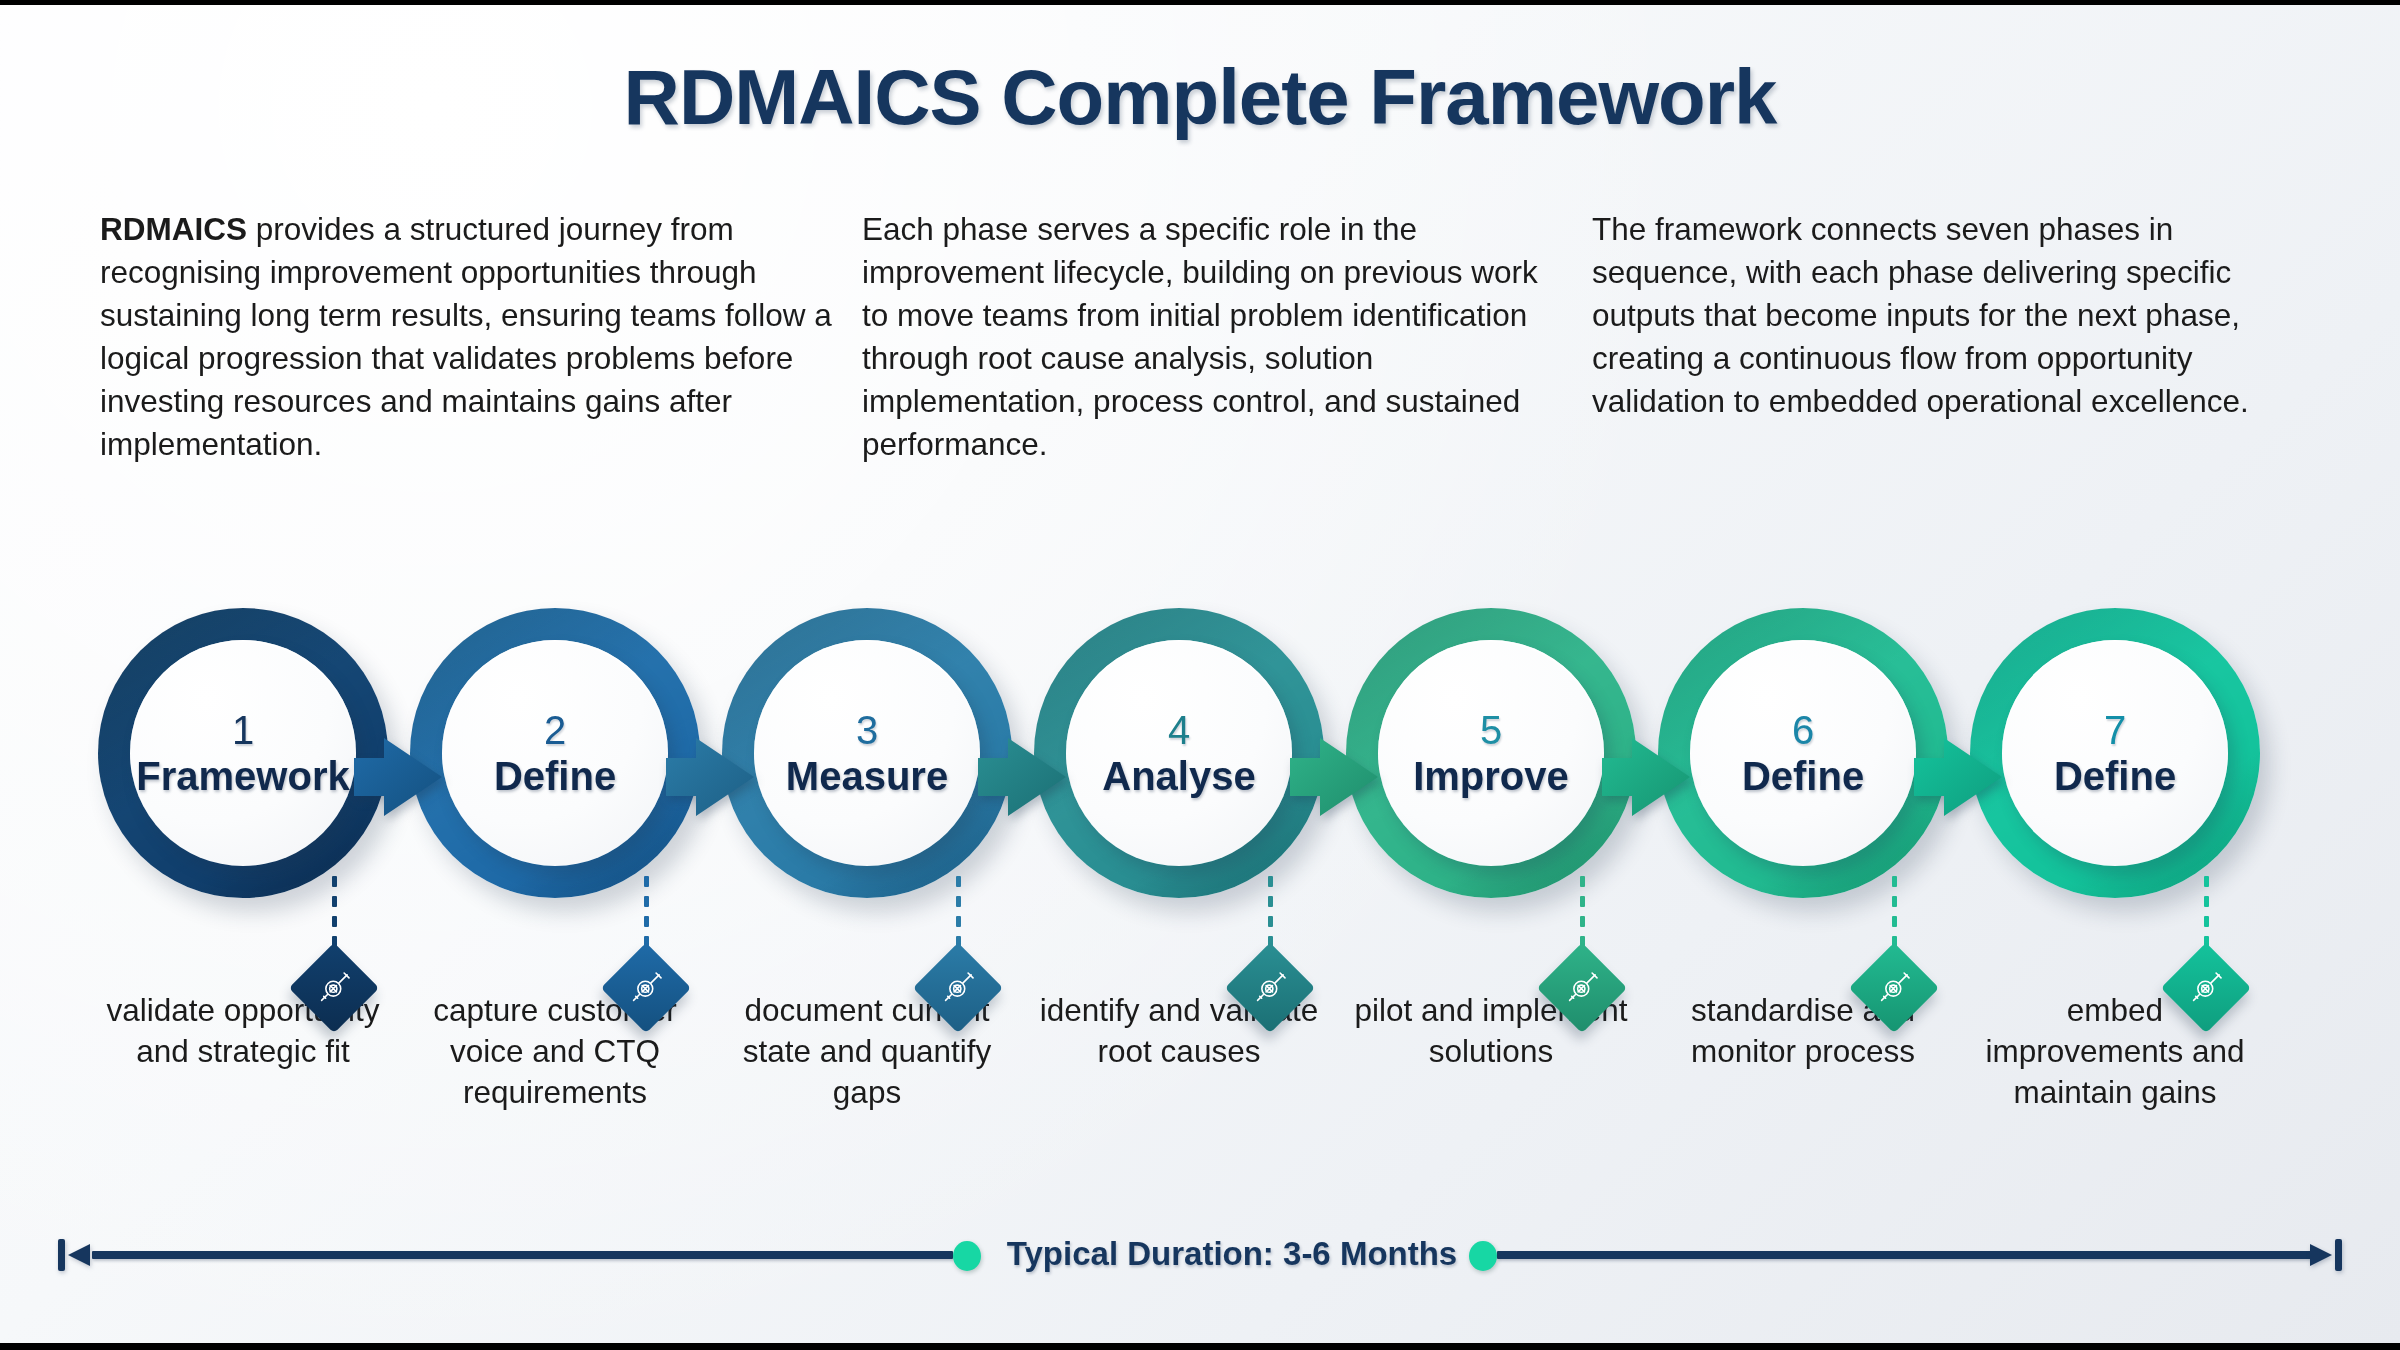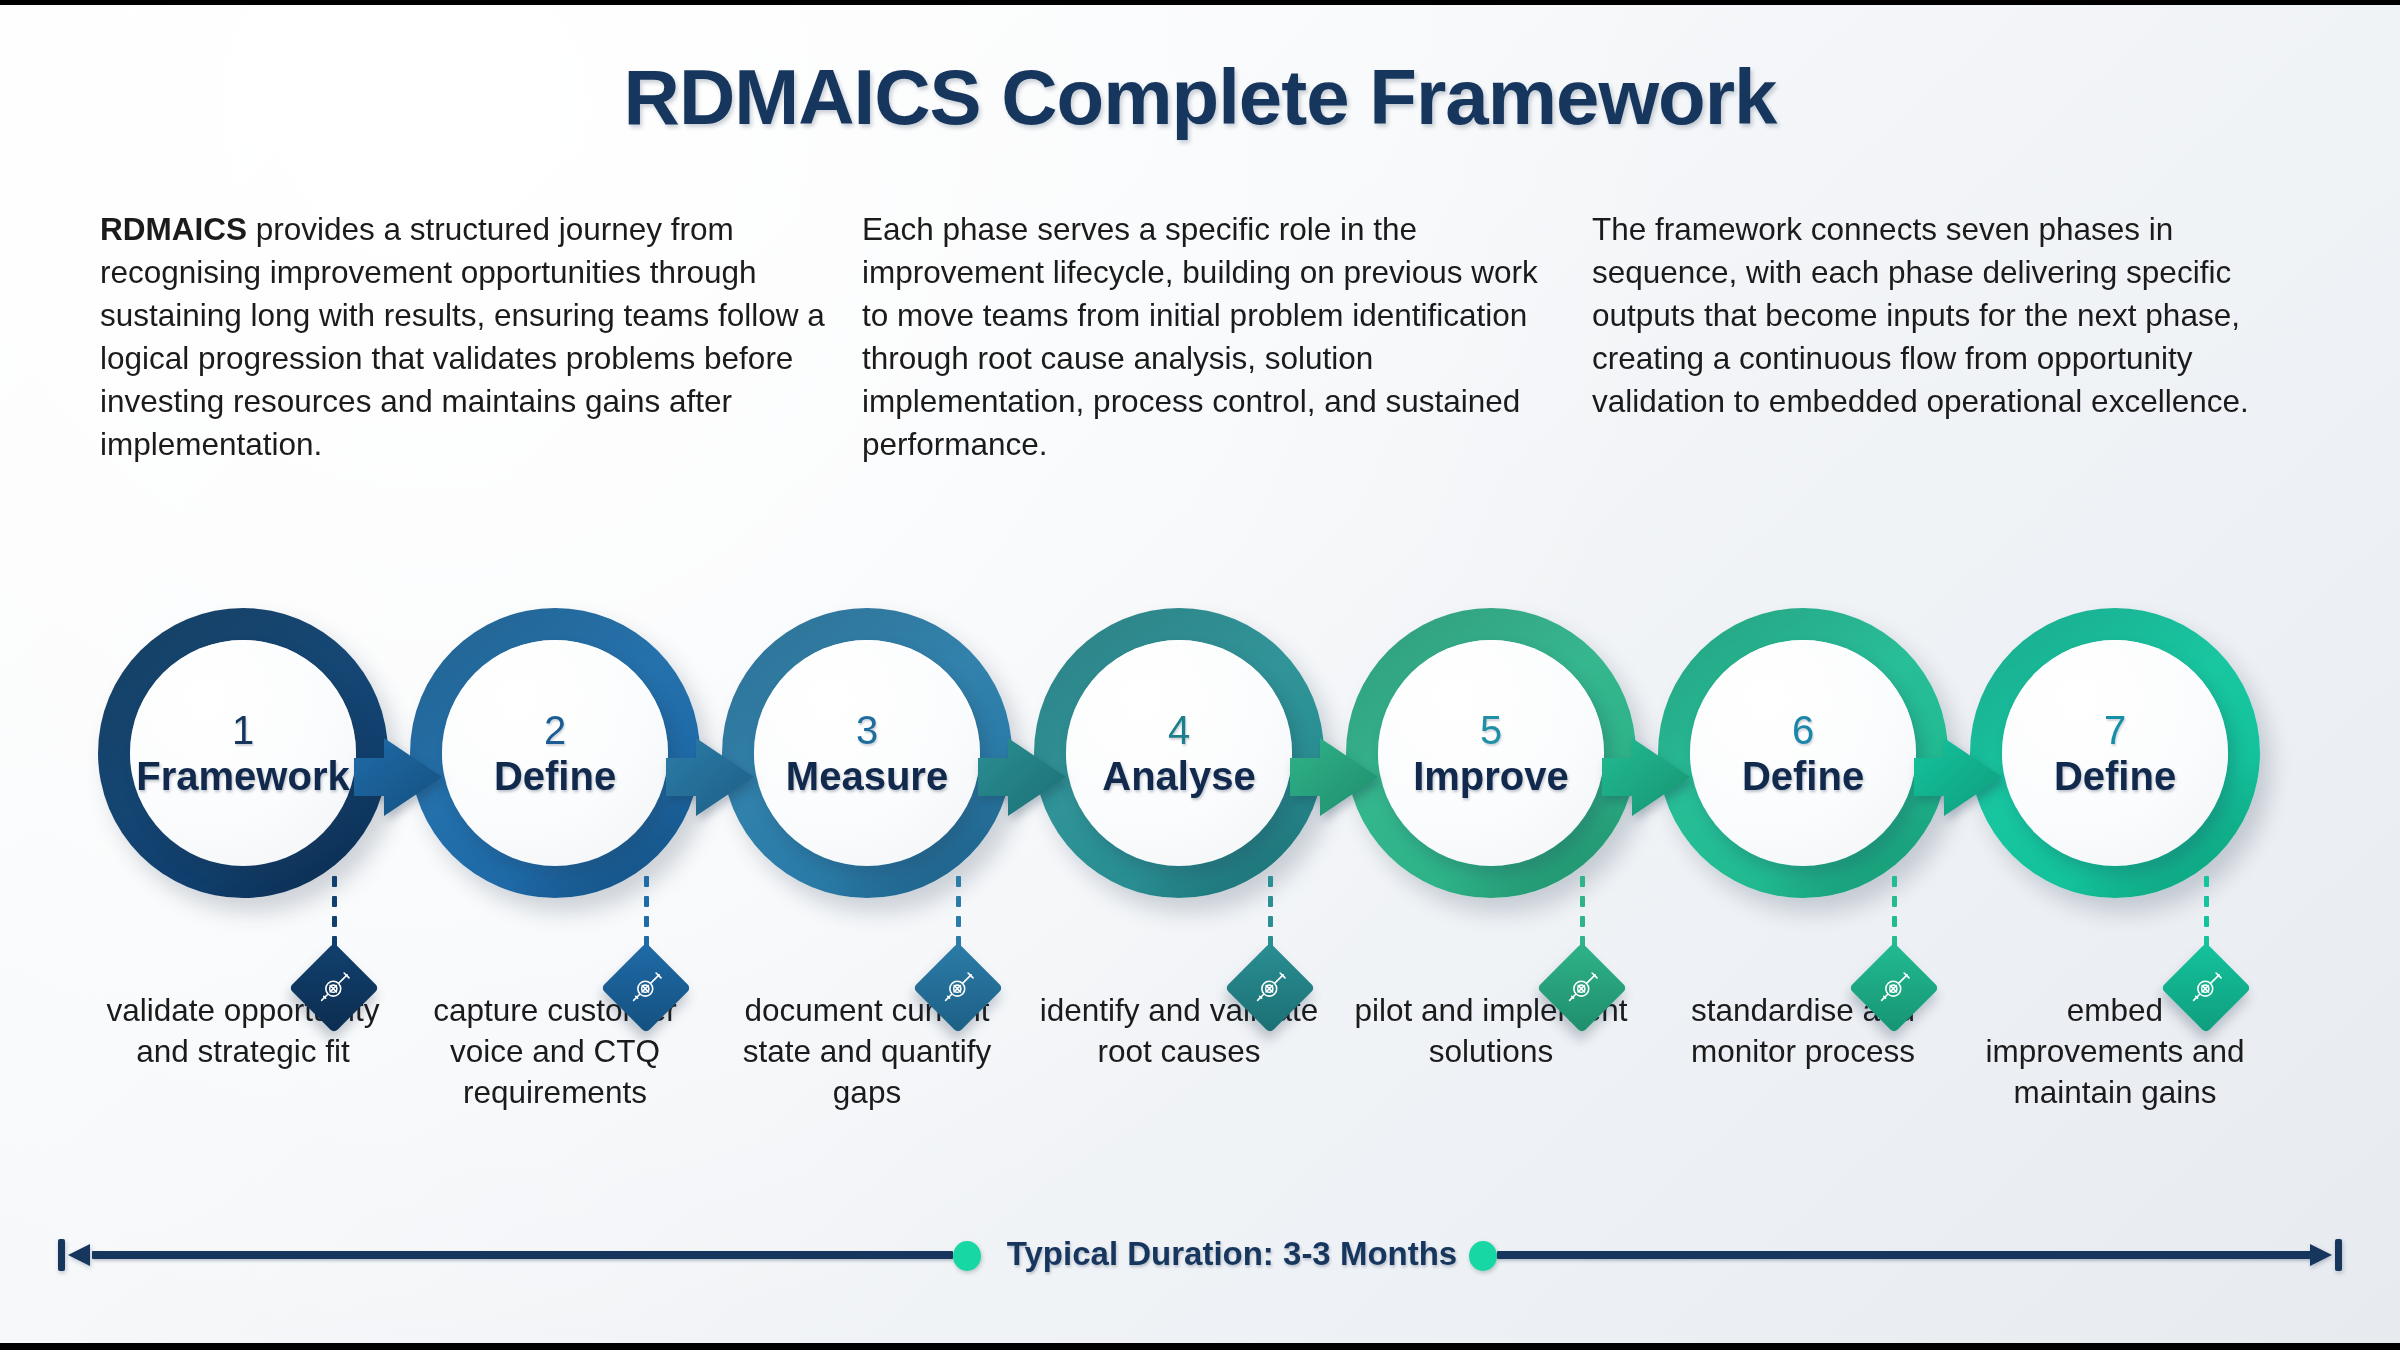--- a/index.html
+++ b/index.html
@@ -98,21 +98,21 @@
 <body>
 
 <div id="canvas">
 
   <div id="topbar"></div>
   <div id="botbar"></div>
 
   <div class="title">RDMAICS Complete Framework</div>
 
   <div class="intro">
-    <div class="col" id="col1"><b>RDMAICS</b><span> provides a structured journey from recognising improvement opportunities through sustaining long with results, ensuring teams follow a logical progression that validates problems before investing resources and maintains gains after implementation.</span></div>
+    <div class="col" id="col1"><b>RDMAICS</b><span> provides a structured journey from recognising improvement opportunities through sustaining long term results, ensuring teams follow a logical progression that validates problems before investing resources and maintains gains after implementation.</span></div>
     <div class="col" id="col3">The framework connects seven phases in sequence, with each phase delivering specific outputs that become inputs for the next phase, creating a continuous flow from opportunity validation to embedded operational excellence.</div>
     <div class="col" id="col2">Each phase serves a specific role in the improvement lifecycle, building on previous work to move teams from initial problem identification through root cause analysis, solution implementation, process control, and sustained performance.</div>
   </div>
 
   <div id="phases">
       <div class="node" style="left: 98px;">
         <div class="ring" style="background: linear-gradient(145deg, rgb(12, 45, 80) 0%, rgb(17, 64, 110) 45%, rgb(17, 64, 110) 70%, rgb(12, 45, 80) 100%);"></div>
         <div class="inner">
           <div class="num" style="color: rgb(22, 54, 94);">1</div>
           <div class="lbl">Framework</div>
@@ -360,21 +360,21 @@
     <div class="dend" style="left:56px;">
       <svg width="44" height="44" viewBox="0 0 44 44">
           <g fill="#16365e">
             <rect x="2" y="6" width="7" height="32" rx="2"></rect>
             <path d="M34 11 L34 33 L12 22 Z"></path>
           </g>
         </svg>
     </div>
     <div class="dline" id="dl1" style="left: 92px; width: 860.789px; background: rgb(22, 54, 94);"></div>
     <div class="ddot" id="dd1" style="left: 952.789px; background: rgb(23, 215, 164);"></div>
-    <div class="dcap" style="left: 1006.79px;">Typical Duration: 3-3 Months</div>
+    <div class="dcap" style="left: 1006.79px;">Typical Duration: 3-6 Months</div>
     <div class="ddot" id="dd2" style="left: 1469.21px; background: rgb(23, 215, 164);"></div>
     <div class="dline" id="dl2" style="left: 1497.21px; width: 814.789px; background: rgb(22, 54, 94);"></div>
     <div class="dend" style="left:2300px;">
       <svg width="44" height="44" viewBox="0 0 44 44">
           <g fill="#16365e">
             <rect x="35" y="6" width="7" height="32" rx="2"></rect>
             <path d="M10 11 L10 33 L32 22 Z"></path>
           </g>
         </svg>
     </div>

